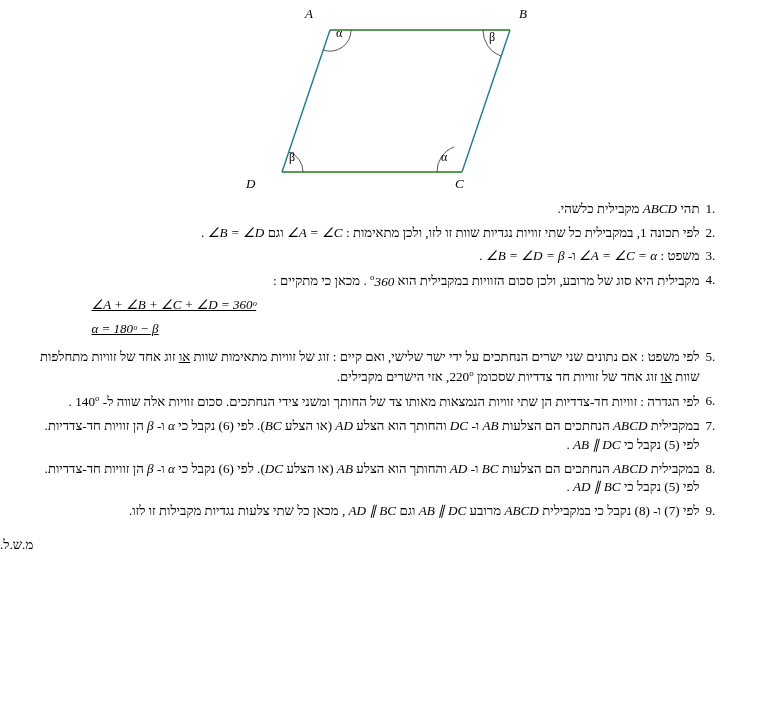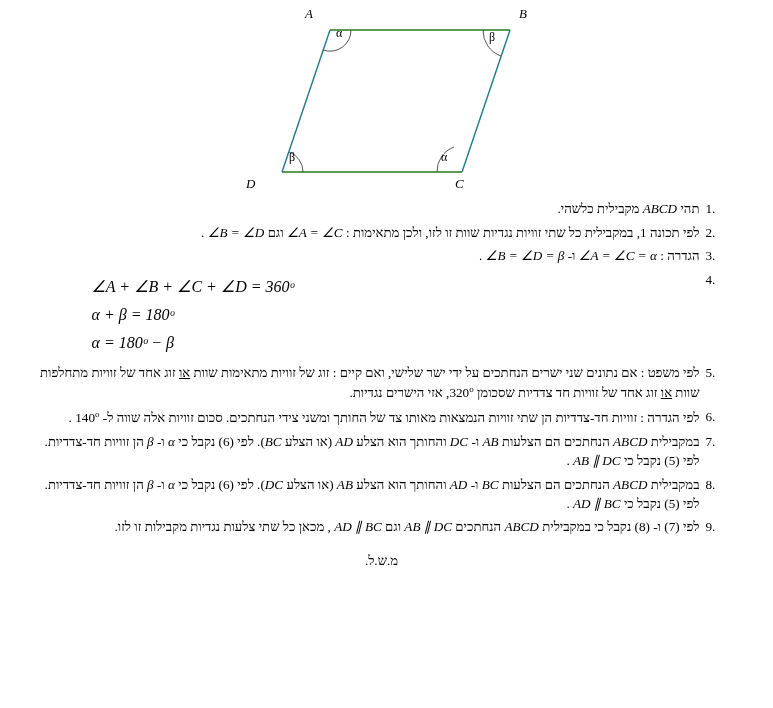--- a/index.html
+++ b/index.html
@@ -74,41 +74,42 @@
     unicode-bidi: embed;
     display: inline-block;
     font-family: "Liberation Serif", serif;
     text-align: right;
   }
   .mathline {
     direction: ltr;
     text-align: left;
     font-family: "Liberation Serif", serif;
     font-style: italic;
-    font-size: 16px;
+    font-size: 13px;
     margin: 5px 0 5px 0;
     padding-right: 0;
+    text-decoration: underline;
   }
   .mathblock {
     direction: ltr;
     text-align: left;
     margin-right: 0;
     margin-left: 0;
     padding-left: 60px;
   }
   .u {
     text-decoration: underline;
   }
   .sup {
     vertical-align: super;
     font-size: 9px;
   }
   .qed {
     margin-top: 16px;
-    text-align: center;
+    text-align: left;
     direction: rtl;
     font-size: 13.2px;
     padding-right: 10px;
   }
   .ital {
     font-style: italic;
   }
 </style>
 </head>
 <body>
@@ -150,37 +151,37 @@
     </div>
     <div class="item">
       <div class="num">2.</div>
       <div class="body">
         <div><span>לפי תכונה 1, במקבילית כל שתי זוויות נגדיות שוות זו לזו, ולכן מתאימות : </span><span class="ltr ital">∠A = ∠C</span><span> וגם </span><span class="ltr ital">∠B = ∠D</span><span> .</span></div>
       </div>
     </div>
     <div class="item">
       <div class="num">3.</div>
       <div class="body">
-        <div><span>הגדרה : </span><span class="ltr ital">∠A = ∠C = α</span><span> ו- </span><span class="ltr ital">∠B = ∠D = β</span><span> .</span></div>
+        <div><span>משפט : </span><span class="ltr ital">∠A = ∠C = α</span><span> ו- </span><span class="ltr ital">∠B = ∠D = β</span><span> .</span></div>
       </div>
     </div>
     <div class="item">
       <div class="num">4.</div>
       <div class="body">
+        <div><span>מקבילית היא סוג של מרובע, ולכן סכום הזוויות במקבילית הוא </span><span class="ltr ital">360</span><span class="sup">o</span><span> . מכאן כי מתקיים :</span></div>
         <div class="mathblock">
           <div class="mathline">∠A + ∠B + ∠C + ∠D = 360ᵒ</div>
-          <div class="mathline">α + β = 180ᵒ</div>
           <div class="mathline">α = 180ᵒ − β</div>
         </div>
       </div>
     </div>
     <div class="item">
       <div class="num">5.</div>
       <div class="body">
-        <div><span>לפי משפט : אם נתונים שני ישרים הנחתכים על ידי ישר שלישי, ואם קיים : זוג של זוויות מתאימות שוות </span><span class="u">או</span><span> זוג אחד של זוויות מתחלפות שוות </span><span class="u">או</span><span> זוג אחד של זוויות חד צדדיות שסכומן 320</span><span class="sup">o</span><span>, אזי הישרים נגדיות.</span></div>
+        <div><span>לפי משפט : אם נתונים שני ישרים הנחתכים על ידי ישר שלישי, ואם קיים : זוג של זוויות מתאימות שוות </span><span class="u">או</span><span> זוג אחד של זוויות מתחלפות שוות </span><span class="u">או</span><span> זוג אחד של זוויות חד צדדיות שסכומן 220</span><span class="sup">o</span><span>, אזי הישרים מקבילים.</span></div>
       </div>
     </div>
     <div class="item">
       <div class="num">6.</div>
       <div class="body">
         <div><span>לפי הגדרה : זוויות חד-צדדיות הן שתי זוויות הנמצאות מאותו צד של החותך ומשני צידי הנחתכים. סכום זוויות אלה שווה ל- 140</span><span class="sup">o</span><span> .</span></div>
       </div>
     </div>
     <div class="item">
       <div class="num">7.</div>
@@ -190,17 +191,17 @@
     </div>
     <div class="item">
       <div class="num">8.</div>
       <div class="body">
         <div><span>במקבילית </span><span class="ltr ital">ABCD</span><span> הנחתכים הם הצלעות </span><span class="ltr ital">BC</span><span> ו- </span><span class="ltr ital">AD</span><span> והחותך הוא הצלע </span><span class="ltr ital">AB</span><span> (או הצלע </span><span class="ltr ital">DC</span><span>). לפי (6) נקבל כי </span><span class="ltr ital">α</span><span> ו- </span><span class="ltr ital">β</span><span> הן זוויות חד-צדדיות. לפי (5) נקבל כי </span><span class="ltr ital">AD ∥ BC</span><span> .</span></div>
       </div>
     </div>
     <div class="item">
       <div class="num">9.</div>
       <div class="body">
-        <div><span>לפי (7) ו- (8) נקבל כי במקבילית </span><span class="ltr ital">ABCD</span><span> הנחתכים </span><span class="ltr ital">AB ∥ DC</span><span> וגם </span><span class="ltr ital">AD ∥ BC</span><span> , מכאן כל שתי צלעות נגדיות מקבילות זו לזו.</span></div>
+        <div><span>לפי (7) ו- (8) נקבל כי במקבילית </span><span class="ltr ital">ABCD</span><span> מרובע </span><span class="ltr ital">AB ∥ DC</span><span> וגם </span><span class="ltr ital">AD ∥ BC</span><span> , מכאן כל שתי צלעות נגדיות מקבילות זו לזו.</span></div>
       </div>
     </div>
   </div>
 <div class="qed">מ.ש.ל.</div>
 
 </body></html>

